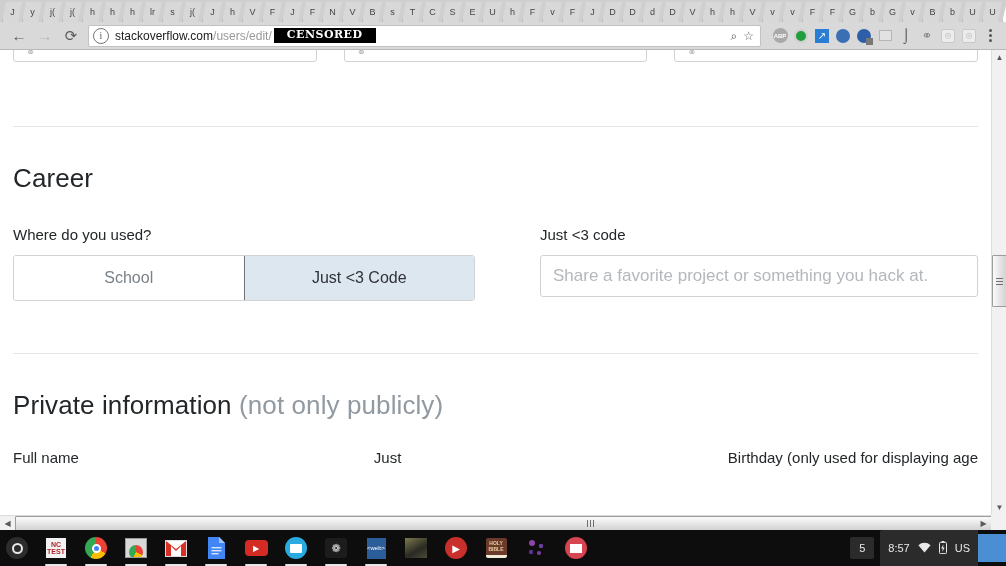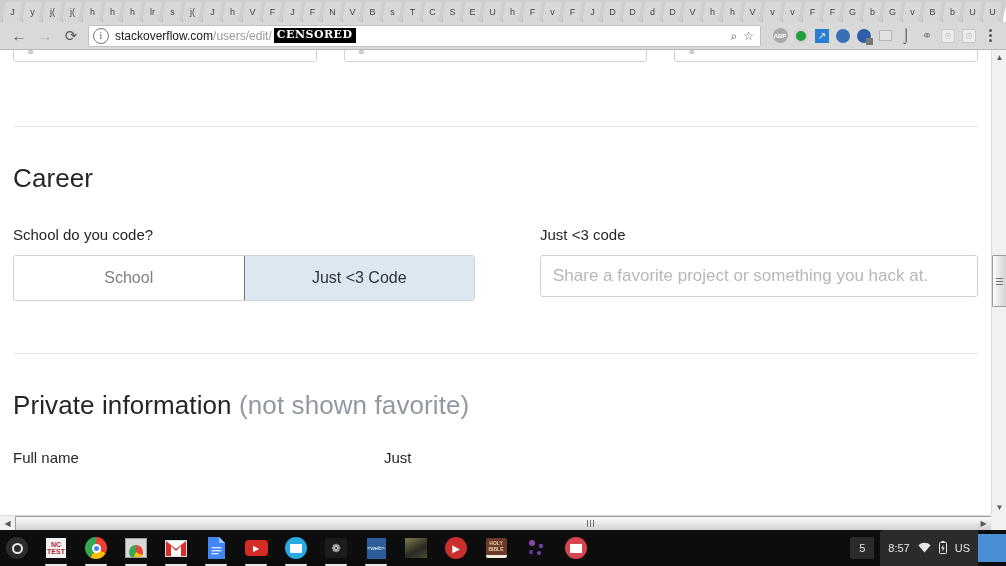--- a/index.html
+++ b/index.html
@@ -58,21 +58,21 @@
   }
   #infoicon { width: 16px; height: 16px; border: 1.3px solid #767676; border-radius: 50%;
               display: flex; align-items: center; justify-content: center;
               font-size: 10px; color: #5f5f5f; font-family: "Liberation Serif", serif; margin-right: 6px; flex: 0 0 16px;}
   #url-host { color: #202020; text-align: right; }
   #url-path { color: #999999; }
   #censored {
     background: #000000; color: #ffffff;
     font-family: "DejaVu Serif", serif; font-weight: bold;
     font-size: 11px; letter-spacing: .5px;
-    padding: 1px 3px; margin-left: 2px;
+    padding: 1px 13px; margin-left: 2px;
     display: inline-block; line-height: 1.1;
   }
   #omni-right { margin-left: auto; display: flex; align-items: center; gap: 6px; padding-right: 2px; }
   .omni-ico { font-size: 12px; color: #666; }
 
   #ext-area { display: flex; align-items: center; gap: 3px; padding-left: 4px; }
   .ext { width: 18px; height: 18px; position: relative; display: flex; align-items: center; justify-content: center;
          font-size: 8px; }
   #menu-dots { width: 20px; height: 24px; display: flex; flex-direction: column; align-items: center;
                justify-content: center; gap: 2px; margin-left: 2px; }
@@ -415,42 +415,43 @@
 
       <div style="height:64px"></div>
       <div class="sep"></div>
 
       <div style="height:36px"></div>
       <h2 class="section"><span>Career</span></h2>
 
       <div style="height:32px"></div>
       <div class="row">
         <div class="col-left">
-          <div class="field-label">School do you code?</div>
+          <div class="field-label">Where do you used?</div>
           <div class="btngroup" id="segments">
               <div class="seg">School</div>
               <div class="seg selected">Just &lt;3 Code</div>
             </div>
         </div>
         <div class="col-right">
           <div class="field-label">Just &lt;3 code</div>
           <input class="textinput" type="text" placeholder="Share a favorite project or something you hack at." style="">
         </div>
       </div>
 
       <div style="height:52px"></div>
       <div class="sep"></div>
 
       <div style="height:36px"></div>
-      <h2 class="section"><span>Private information</span> <span class="muted">(not shown favorite)</span></h2>
+      <h2 class="section"><span>Private information</span> <span class="muted">(not only publicly)</span></h2>
 
       <div style="height:28px"></div>
       <div class="priv-labels">
         <div class="lbl" style="width:354px">Full name</div>
         <div class="lbl" style="width:347px">Just</div>
+        <div class="lbl">Birthday (only used for displaying age</div>
       </div>
 
     </div>
 
     <div id="vscroll">
       <div class="sb-arrow">▲</div>
       <div id="vthumb">
         <span class="grip">
             <i></i>
             <i></i>

